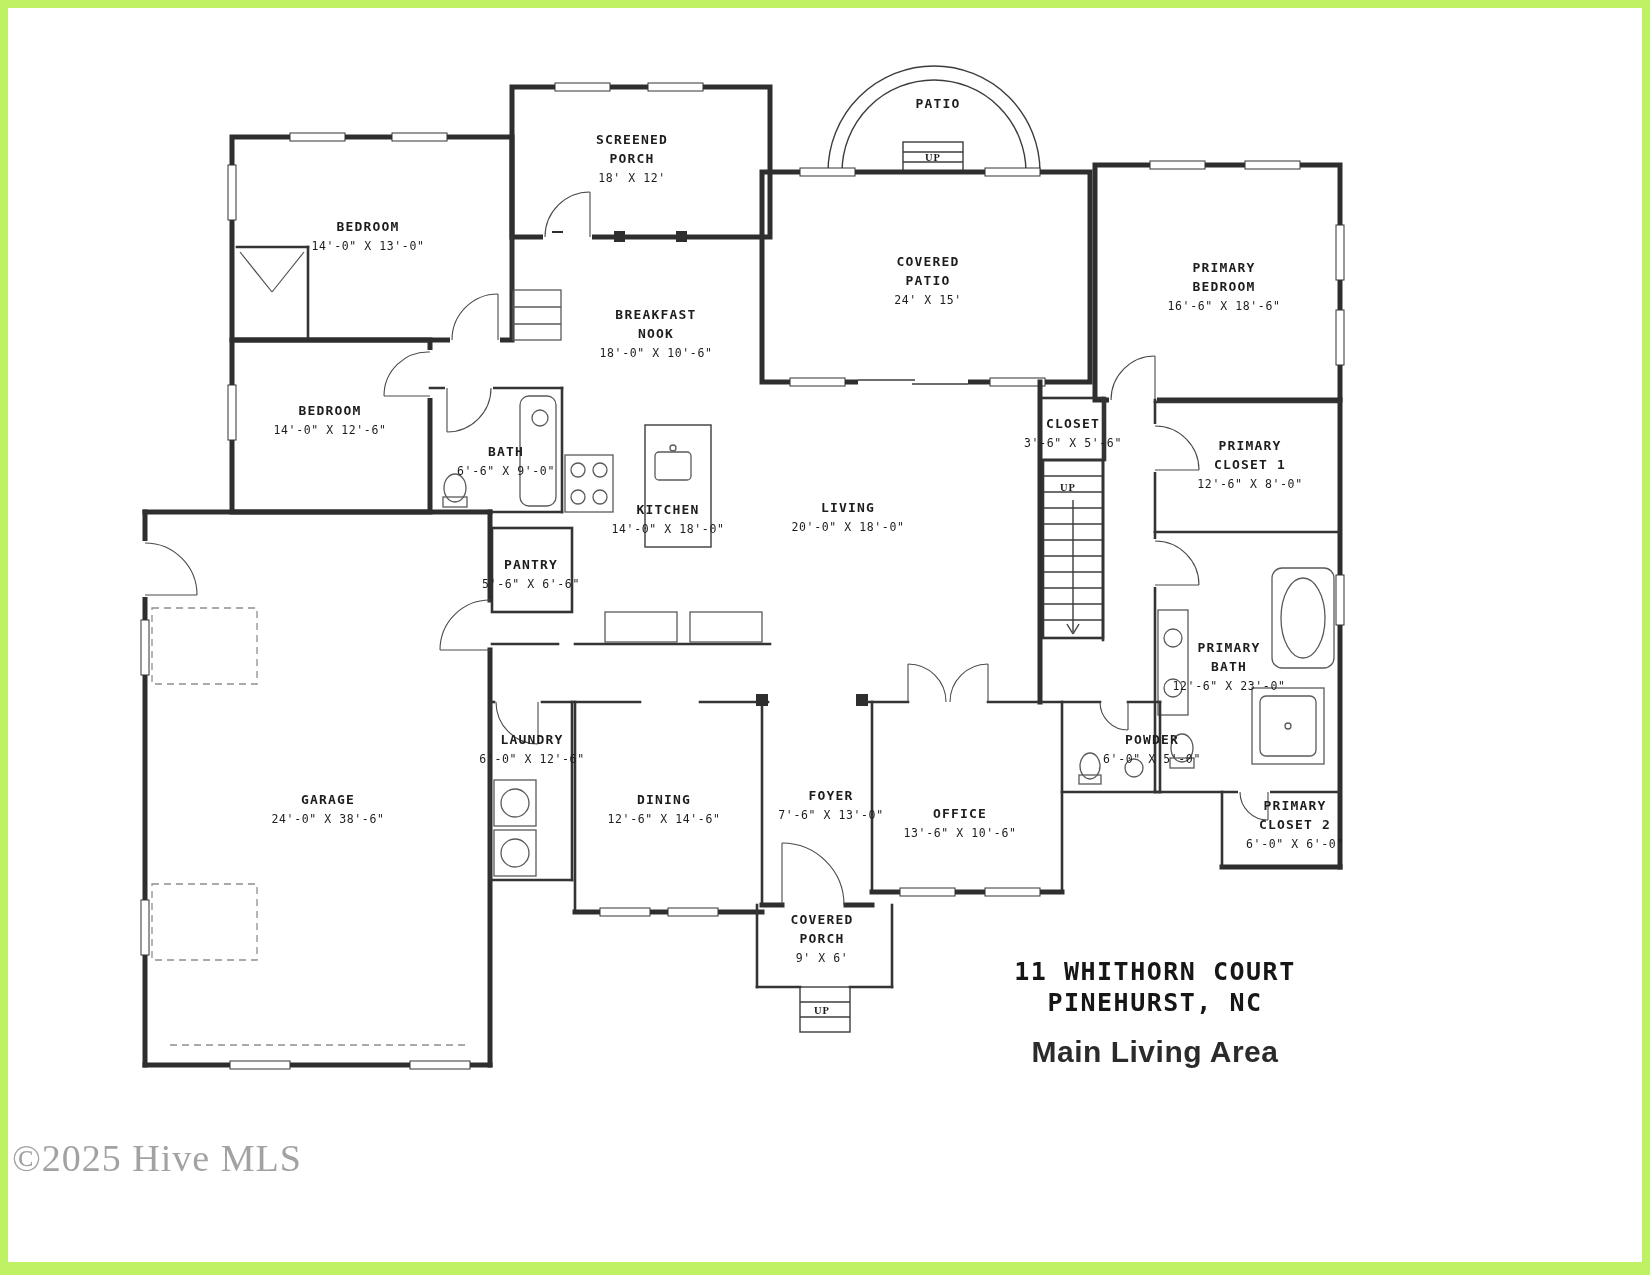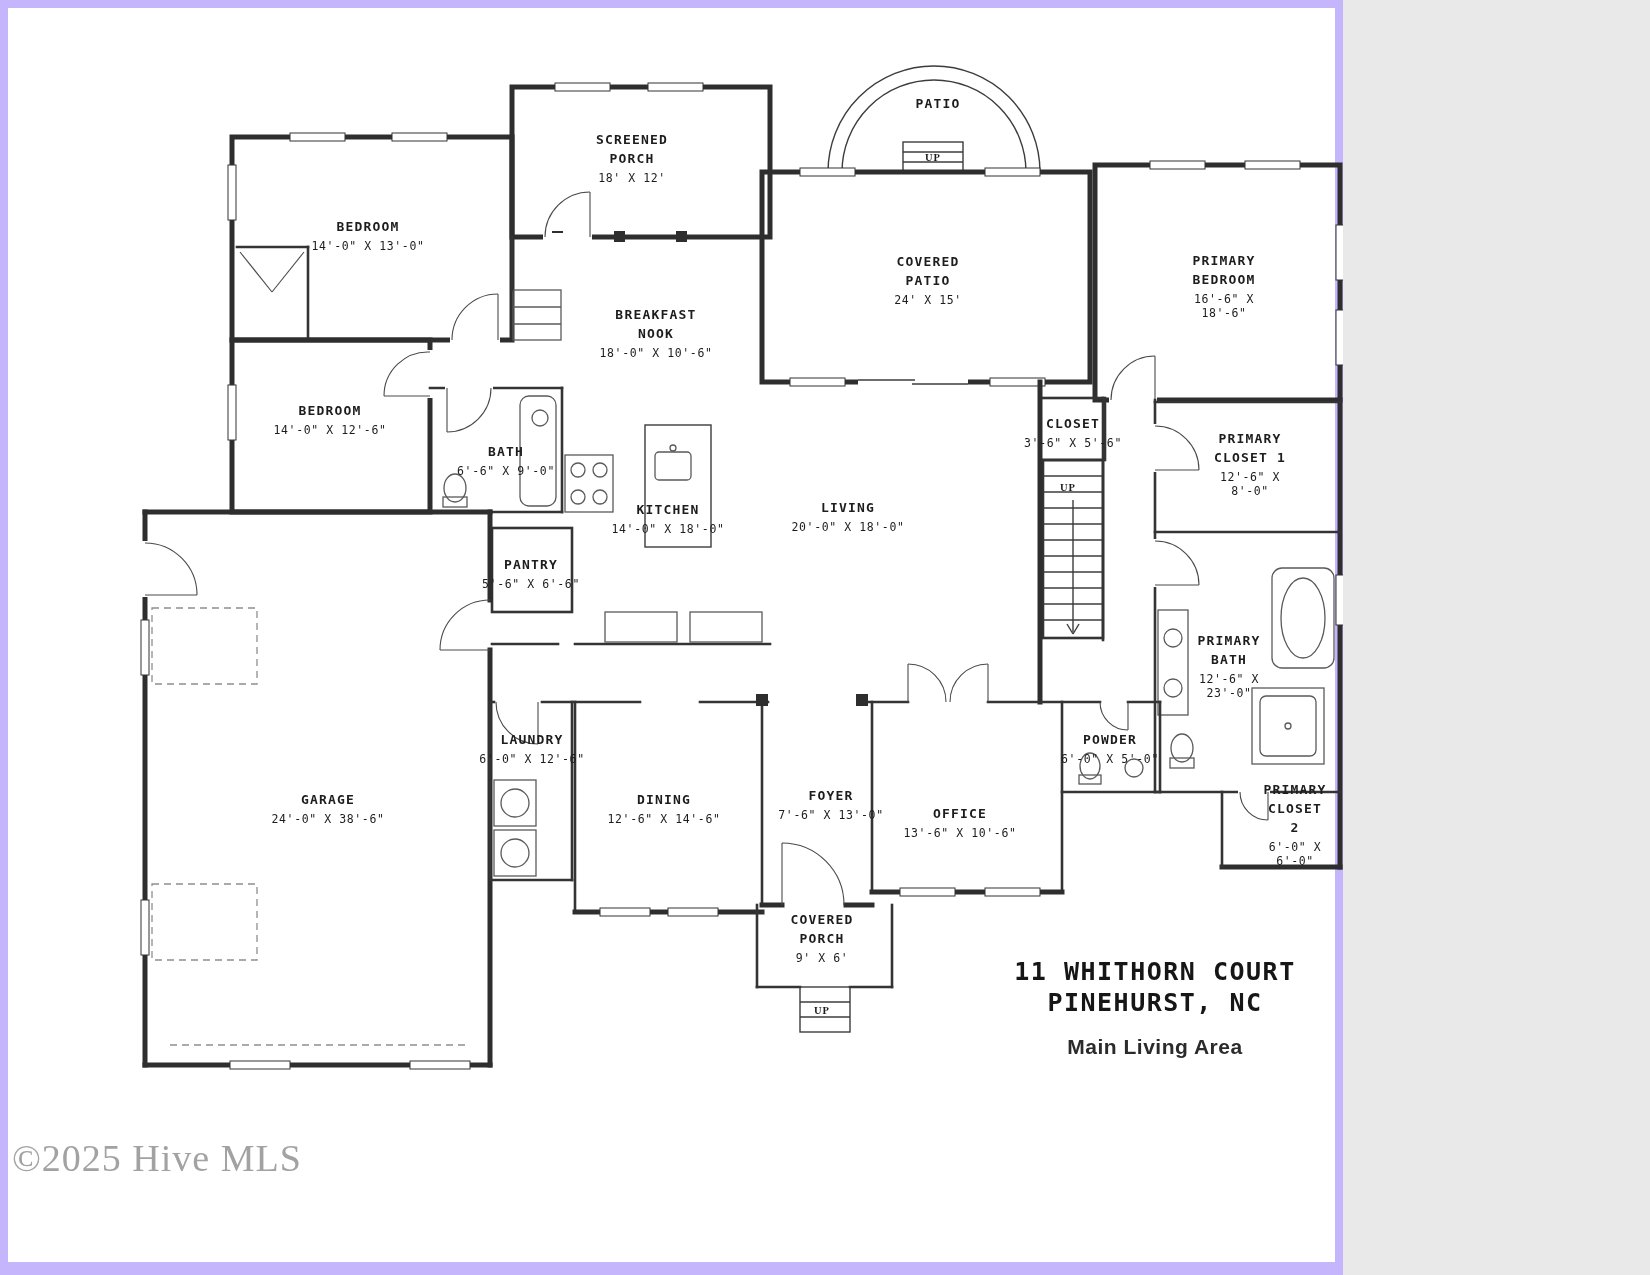--- a/index.html
+++ b/index.html
@@ -1,16 +1,16 @@
 <!DOCTYPE html>
 <html><head>
 <meta charset="utf-8">
 <style>
   html,body{margin:0;padding:0;background:#e9e9e9;}
-  .frame{position:relative;width:1343px;height:1275px;background:#c4b5fd;overflow:hidden;}
+  .frame{position:relative;width:1650px;height:1275px;background:#bef264;overflow:hidden;}
   .canvas{position:absolute;left:8px;top:8px;right:8px;bottom:13px;background:#ffffff;}
   svg.plan{position:absolute;left:0;top:0;}
   
   .w5{stroke:#2e2e2e;stroke-width:5;fill:none;stroke-linecap:square;}
   .w3{stroke:#343434;stroke-width:2.6;fill:none;stroke-linecap:square;}
   .w2{stroke:#3c3c3c;stroke-width:1.4;fill:none;}
   .fix{stroke:#5a5a5a;stroke-width:1.3;fill:none;}
   .arc{stroke:#4a4a4a;stroke-width:1.1;fill:none;}
   .win{fill:#ffffff;stroke:#333;stroke-width:1;}
   .gap{fill:#ffffff;stroke:none;}
@@ -20,21 +20,21 @@
   .room{position:absolute;transform:translate(-50%,-50%);text-align:center;
         color:#1d1d1d;font-family:"DejaVu Sans Mono",monospace;z-index:5;pointer-events:none;}
   .rname{font-size:13px;letter-spacing:1.2px;white-space:pre-line;line-height:1.45;font-weight:bold;}
   .rdims{font-size:11.5px;letter-spacing:0.6px;margin-top:2px;}
   .up{position:absolute;transform:translate(-50%,-50%);font-family:Liberation Serif, serif;
       font-size:10.5px;font-weight:bold;letter-spacing:1px;color:#1d1d1d;z-index:5;}
 
   .addr-block{position:absolute;left:952px;top:948px;width:390px;text-align:center;z-index:6;}
   .addr-line{font-family:"DejaVu Sans Mono",monospace;font-weight:bold;font-size:25px;
              letter-spacing:1.5px;color:#161616;line-height:1.25;}
-  .plan-title{font-family:"Liberation Sans",sans-serif;font-weight:bold;font-size:21px;
+  .plan-title{font-family:"Liberation Sans",sans-serif;font-weight:bold;font-size:30px;
               color:#2b2b2b;margin-top:16px;letter-spacing:0.5px;}
   .disclaimer{font-family:"DejaVu Sans",sans-serif;font-size:22px;color:#141414;
               margin-top:14px;line-height:1.4;}
   .watermark{position:absolute;left:4px;top:1128px;font-family:"Liberation Serif",serif;
              font-size:38px;color:#a2a2a2;letter-spacing:1px;z-index:6;}
 </style>
 </head>
 <body>
 
 <div class="frame">
@@ -315,21 +315,21 @@
       </div>
     <div class="room" style="left:523px;top:565px">
         <div class="rname">PANTRY</div>
         <div class="rdims">5'-6" X 6'-6"</div>
       </div>
     <div class="room" style="left:1221px;top:658px">
         <div class="rname">PRIMARY
 BATH</div>
         <div class="rdims">12'-6" X 23'-0"</div>
       </div>
-    <div class="room" style="left:1102px;top:740px">
+    <div class="room" style="left:1144px;top:740px">
         <div class="rname">POWDER</div>
         <div class="rdims">6'-0" X 5'-0"</div>
       </div>
     <div class="room" style="left:320px;top:800px">
         <div class="rname">GARAGE</div>
         <div class="rdims">24'-0" X 38'-6"</div>
       </div>
     <div class="room" style="left:524px;top:740px">
         <div class="rname">LAUNDRY</div>
         <div class="rdims">6'-0" X 12'-6"</div>

